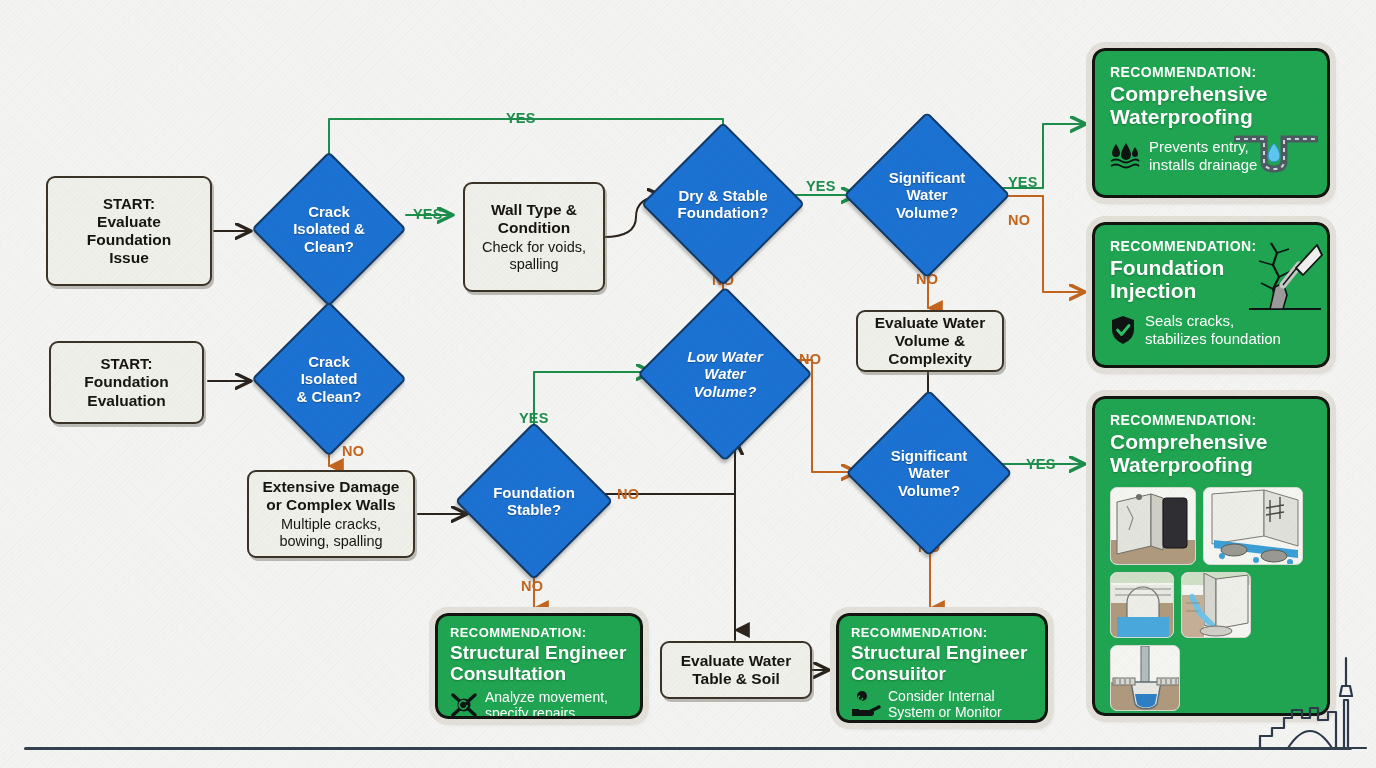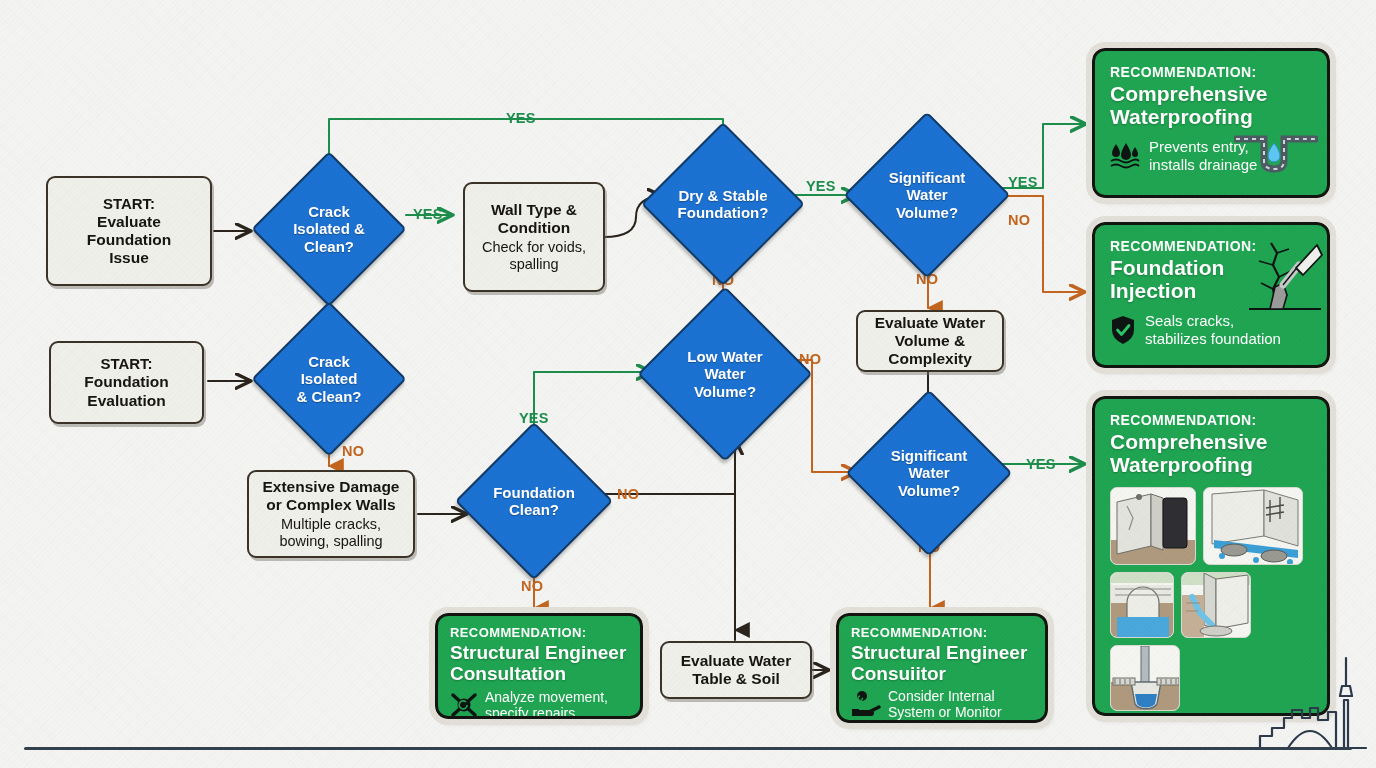--- a/index.html
+++ b/index.html
@@ -251,26 +251,26 @@
 
   <div class="diamond" style="left:665px; top:146px; width:116px; height:116px;">
     <div class="shape"></div>
     <div class="dtext" style="white-space:pre-line; width:165%;">Dry &amp; Stable
 Foundation?</div>
   </div>
 
   <div class="diamond" style="left:478px; top:445px; width:112px; height:112px;">
     <div class="shape"></div>
     <div class="dtext" style="white-space:pre-line; width:160%;">Foundation
-Clean?</div>
+Stable?</div>
   </div>
 
   <div class="diamond" style="left:663px; top:312px; width:124px; height:124px;">
     <div class="shape"></div>
-    <div class="dtext" style="white-space:pre-line;">Low Water
+    <div class="dtext" style="white-space:pre-line;font-style:italic;">Low Water
 Water
 Volume?</div>
   </div>
 
   <div class="diamond" style="left:868px; top:136px; width:118px; height:118px;">
     <div class="shape"></div>
     <div class="dtext" style="white-space:pre-line;">Significant
 Water
 Volume?</div>
   </div>

